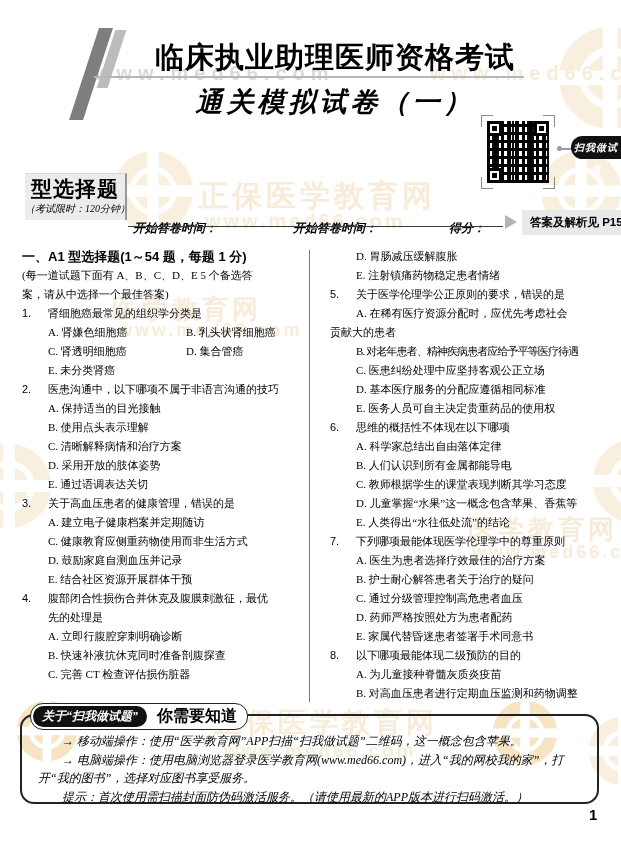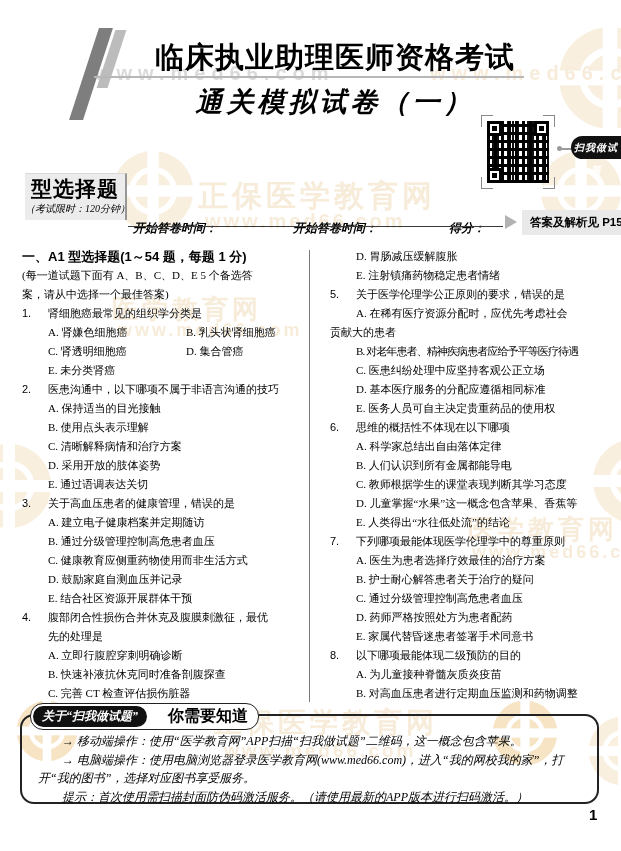--- a/index.html
+++ b/index.html
@@ -69,21 +69,21 @@
   .opt{padding-left:26px;}
   .cont1{padding-left:26px;}
   .cont0{padding-left:0;}
   .fit{letter-spacing:-0.9px;}
   .opt .opt-a{display:inline-block;width:138px;}
 
   
   .info-box{position:absolute;left:20px;top:714px;width:579px;height:90px;
     border:2px solid #222;border-radius:14px;box-sizing:border-box;background:transparent;}
   .info-title{position:absolute;left:8px;top:-13px;height:25px;background:#fff;
-    border:1.5px solid #222;border-radius:13px;display:flex;align-items:center;padding:0 10px 0 2px;gap:21px;}
+    border:1.5px solid #222;border-radius:13px;display:flex;align-items:center;padding:0 10px 0 2px;gap:10px;}
   .info-badge{background:#111;color:#fff;border-radius:11px;height:21px;line-height:21px;
     padding:0 9px;font-size:12px;font-weight:bold;font-style:italic;white-space:nowrap;
     font-family:"Liberation Serif", serif;}
   .info-title-rest{font-size:16px;font-weight:bold;white-space:nowrap;}
   .info-content{padding:16px 14px 0 16px;font-size:12px;line-height:18.5px;
     font-family:"Liberation Serif", serif;font-style:italic;}
   .info-content p{margin:0;text-indent:2em;}
 
   .page-num{position:absolute;left:589px;top:806px;font-size:15px;font-weight:bold;}
 </style>
@@ -194,21 +194,20 @@
       <div class="line opt"><span class="opt-a">C. 肾透明细胞癌</span><span>D. 集合管癌</span></div>
       <div class="line opt">E. 未分类肾癌</div>
       <div class="line q-line"><span class="q-num">2.</span><span>医患沟通中，以下哪项不属于非语言沟通的技巧</span></div>
       <div class="line opt">A. 保持适当的目光接触</div>
       <div class="line opt">B. 使用点头表示理解</div>
       <div class="line opt">C. 清晰解释病情和治疗方案</div>
       <div class="line opt">D. 采用开放的肢体姿势</div>
       <div class="line opt">E. 通过语调表达关切</div>
       <div class="line q-line"><span class="q-num">3.</span><span>关于高血压患者的健康管理，错误的是</span></div>
       <div class="line opt">A. 建立电子健康档案并定期随访</div>
-      <div class="line opt">B. 通过分级管理控制高危患者血压</div>
       <div class="line opt">C. 健康教育应侧重药物使用而非生活方式</div>
       <div class="line opt">D. 鼓励家庭自测血压并记录</div>
       <div class="line opt">E. 结合社区资源开展群体干预</div>
       <div class="line q-line"><span class="q-num">4.</span><span>腹部闭合性损伤合并休克及腹膜刺激征，最优</span></div>
       <div class="line cont1">先的处理是</div>
       <div class="line opt">A. 立即行腹腔穿刺明确诊断</div>
       <div class="line opt">B. 快速补液抗休克同时准备剖腹探查</div>
       <div class="line opt">C. 完善 CT 检查评估损伤脏器</div>
     </div>
   <div class="col-divider"></div>

